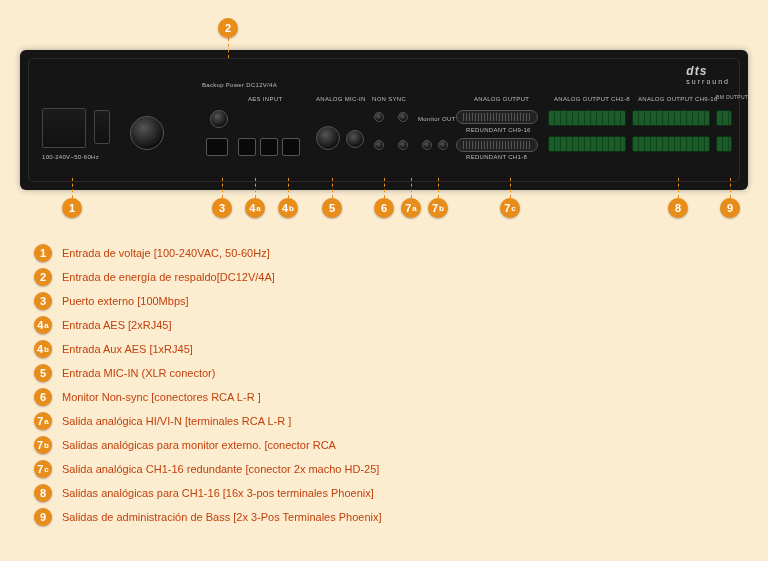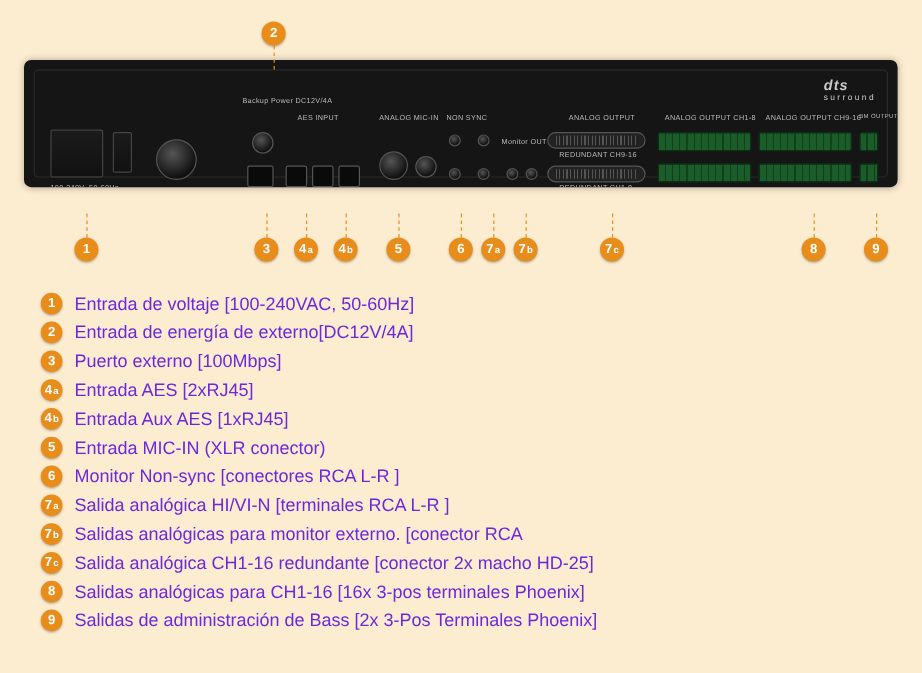--- a/index.html
+++ b/index.html
@@ -14,21 +14,21 @@
   }
   .panel-wrap {
     position: absolute;
     left: 20px;
     top: 50px;
     width: 728px;
     height: 130px;
   }
   .panel {
     width: 728px;
-    height: 106px;
+    height: 140px;
     background: #151515;
     border-radius: 6px;
     position: relative;
     box-shadow: 0 0 6px rgba(0,0,0,.3);
     overflow: hidden;
   }
   .panel::before {
     content:"";
     position:absolute;
     inset:8px;
@@ -125,22 +125,22 @@
     align-items:center;
     gap:10px;
   }
   .legend-row .marker {
     position:static;
     width:18px; height:18px;
     font-size:11px;
     flex-shrink:0;
   }
   .legend-row span.txt {
-    font-size:15px;
-    color:#6d28d9;
+    font-size:11px;
+    color:#c2410c;
   }
 </style>
 </head>
 <body>
 
 <div class="panel-wrap">
   <div class="panel">
 
     <div class="block" style="left:22px; top:58px; width:44px; height:40px;"></div>
     <div class="label" style="left:22px; top:104px;">100-240V~50-60Hz</div>
@@ -226,21 +226,21 @@
     <div class="marker" style="left: 700px; top: 198px;">9</div>
   </div>
 
 <div class="legend" id="legend">
     <div class="legend-row">
       <div class="marker">1</div>
       <span class="txt">Entrada de voltaje [100-240VAC, 50-60Hz]</span>
     </div>
     <div class="legend-row">
       <div class="marker">2</div>
-      <span class="txt">Entrada de energía de externo[DC12V/4A]</span>
+      <span class="txt">Entrada de energía de respaldo[DC12V/4A]</span>
     </div>
     <div class="legend-row">
       <div class="marker">3</div>
       <span class="txt">Puerto externo  [100Mbps]</span>
     </div>
     <div class="legend-row">
       <div class="marker">4<span class="sub">a</span></div>
       <span class="txt">Entrada AES  [2xRJ45]</span>
     </div>
     <div class="legend-row">

